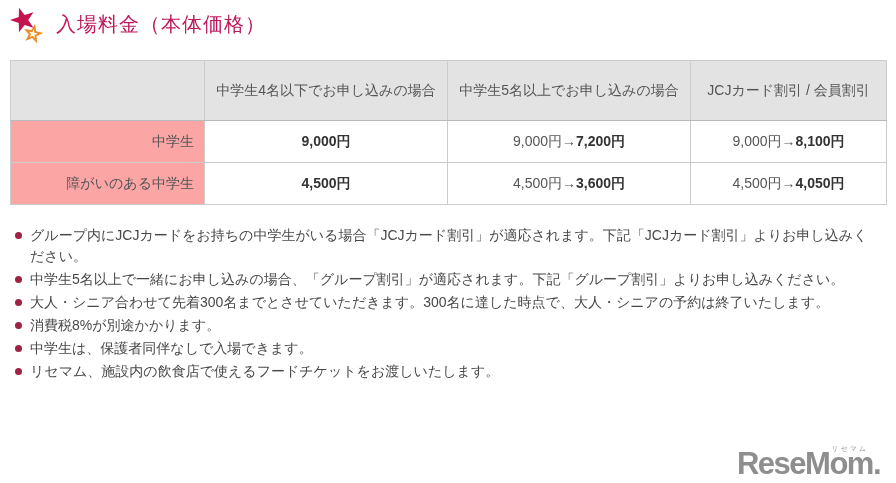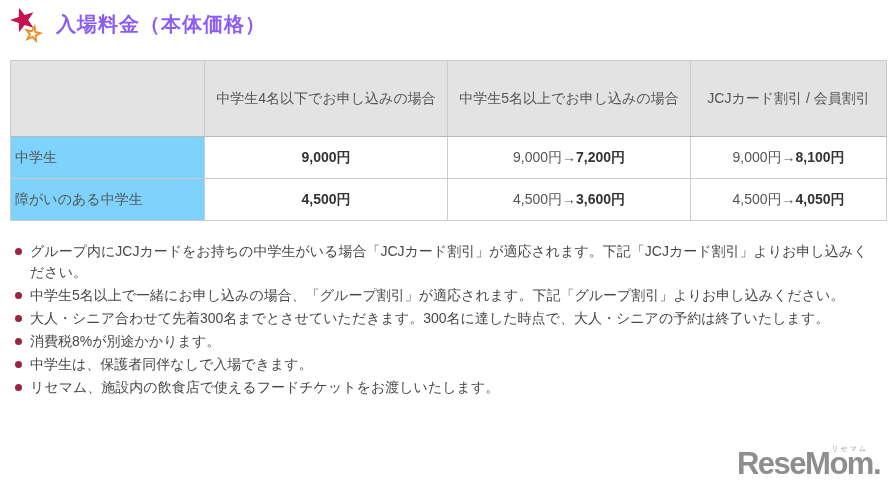--- a/index.html
+++ b/index.html
@@ -2,30 +2,30 @@
 <html lang="ja"><head>
 <meta charset="utf-8">
 <style>
   * { margin:0; padding:0; box-sizing:border-box; }
   html,body { width:896px; height:483px; background:#fff; overflow:hidden; }
   body { font-family:"Liberation Sans","DejaVu Sans",sans-serif; color:#4a4a4a; position:relative; }
 
   
   .page-head { display:flex; align-items:center; gap:12px; padding:5px 0 0 8px; height:44px; }
   .star-wrap { width:36px; height:40px; flex:0 0 auto; }
-  .page-title { font-size:20px; font-weight:bold; color:#8b5cf6; letter-spacing:1px; }
+  .page-title { font-size:20px; font-weight:normal; color:#be185d; letter-spacing:1px; }
 
   
   table.price { border-collapse:collapse; table-layout:fixed; width:876px; margin:16px 10px 0 10px; font-size:14px; }
   table.price th, table.price td { border:1px solid #ccc; padding:4px 10px; }
   table.price thead th {
     background:#e3e3e3; font-weight:normal; color:#555; text-align:center;
-    height:76px; line-height:1.6; border-bottom:1px solid #b9b9b9;
+    height:60px; line-height:1.6; border-bottom:1px solid #b9b9b9;
   }
-  table.price td.row-label { background:#7dd3fc; color:#555; text-align:left; padding-left:4px; height:42px; }
+  table.price td.row-label { background:#fca5a5; color:#555; text-align:right; padding-left:16px; height:42px; }
   table.price td.val { background:#fff; text-align:center; color:#555; height:42px; }
   table.price td.val .b { font-weight:bold; color:#333;margin-top:31px; }
 
   
   ul.notes { list-style:none; margin:20px 0 4px 12px; font-size:14px; color:#484848; }
   ul.notes li { position:relative; padding-left:18px; line-height:21px; margin-bottom:2px; max-width:868px; }
   ul.notes li::before {
     content:""; position:absolute; left:3px; top:7px; width:7px; height:7px;
     border-radius:50%; background:#9e2242;
   }

